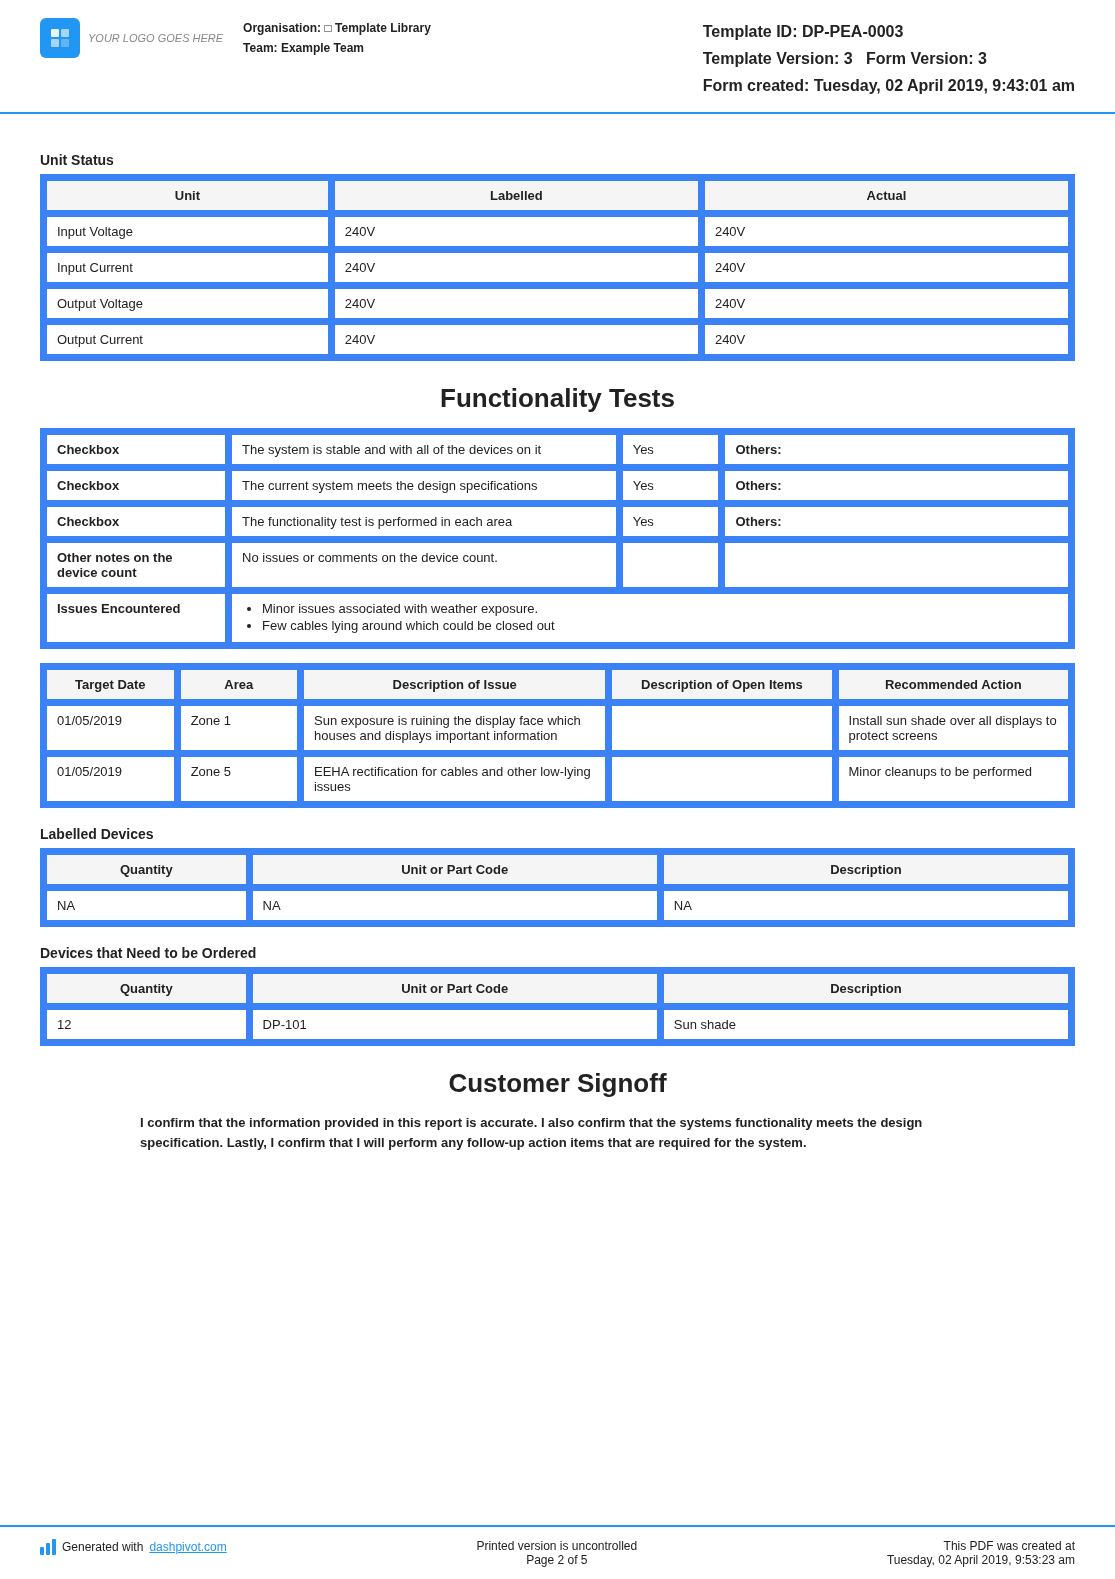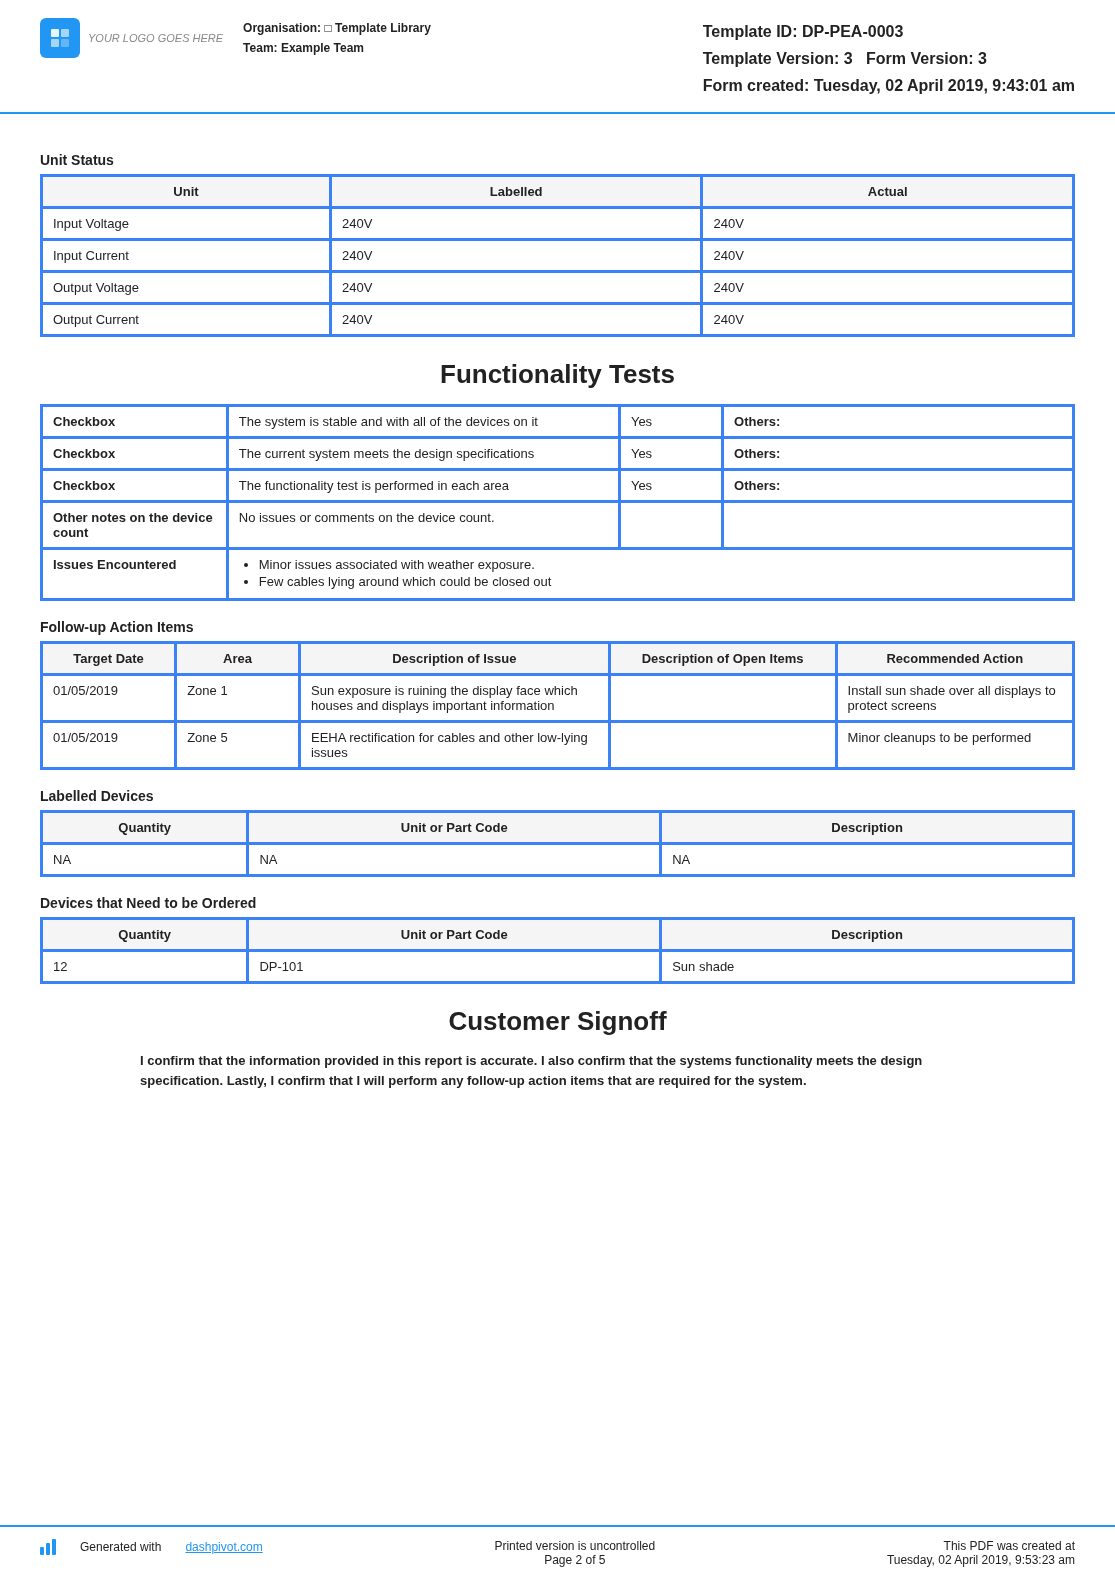--- a/index.html
+++ b/index.html
@@ -76,21 +76,21 @@
       margin-top: 18px;
     }
 
     
     table {
       width: 100%;
       border-collapse: collapse;
       margin-bottom: 14px;
     }
     th, td {
-      border: 3px solid #3b82f6;
+      border: 7px solid #3b82f6;
       padding: 7px 10px;
       vertical-align: top;
       font-size: 13px;
     }
     th {
       background: #f5f5f5;
       font-weight: bold;
     }
     .unit-table th:first-child,
     .unit-table td:first-child { width: 28%; }
@@ -157,21 +157,21 @@
       padding: 12px 40px;
       display: flex;
       justify-content: space-between;
       align-items: flex-start;
       font-size: 12px;
       margin-top: auto;
     }
     .footer-brand {
       display: flex;
       align-items: center;
-      gap: 24px;
+      gap: 6px;
     }
     .footer-brand-icon {
       display: flex;
       align-items: flex-end;
       gap: 2px;
       height: 16px;
     }
     .bar {
       width: 4px;
       background: #2196F3;
@@ -295,21 +295,20 @@
             <td colspan="3">
               <ul class="bullet-list">
                 <li>Minor issues associated with weather exposure.</li>
                 <li>Few cables lying around which could be closed out</li>
               </ul>
             </td>
           </tr>
         </tbody>
     </table>
 
-    <div class="section-heading">Follow-up Action Items</div>
     <table class="action-table">
       <thead>
         <tr>
           <th>Target Date</th>
           <th>Area</th>
           <th>Description of Issue</th>
           <th>Description of Open Items</th>
           <th>Recommended Action</th>
         </tr>
       </thead>

